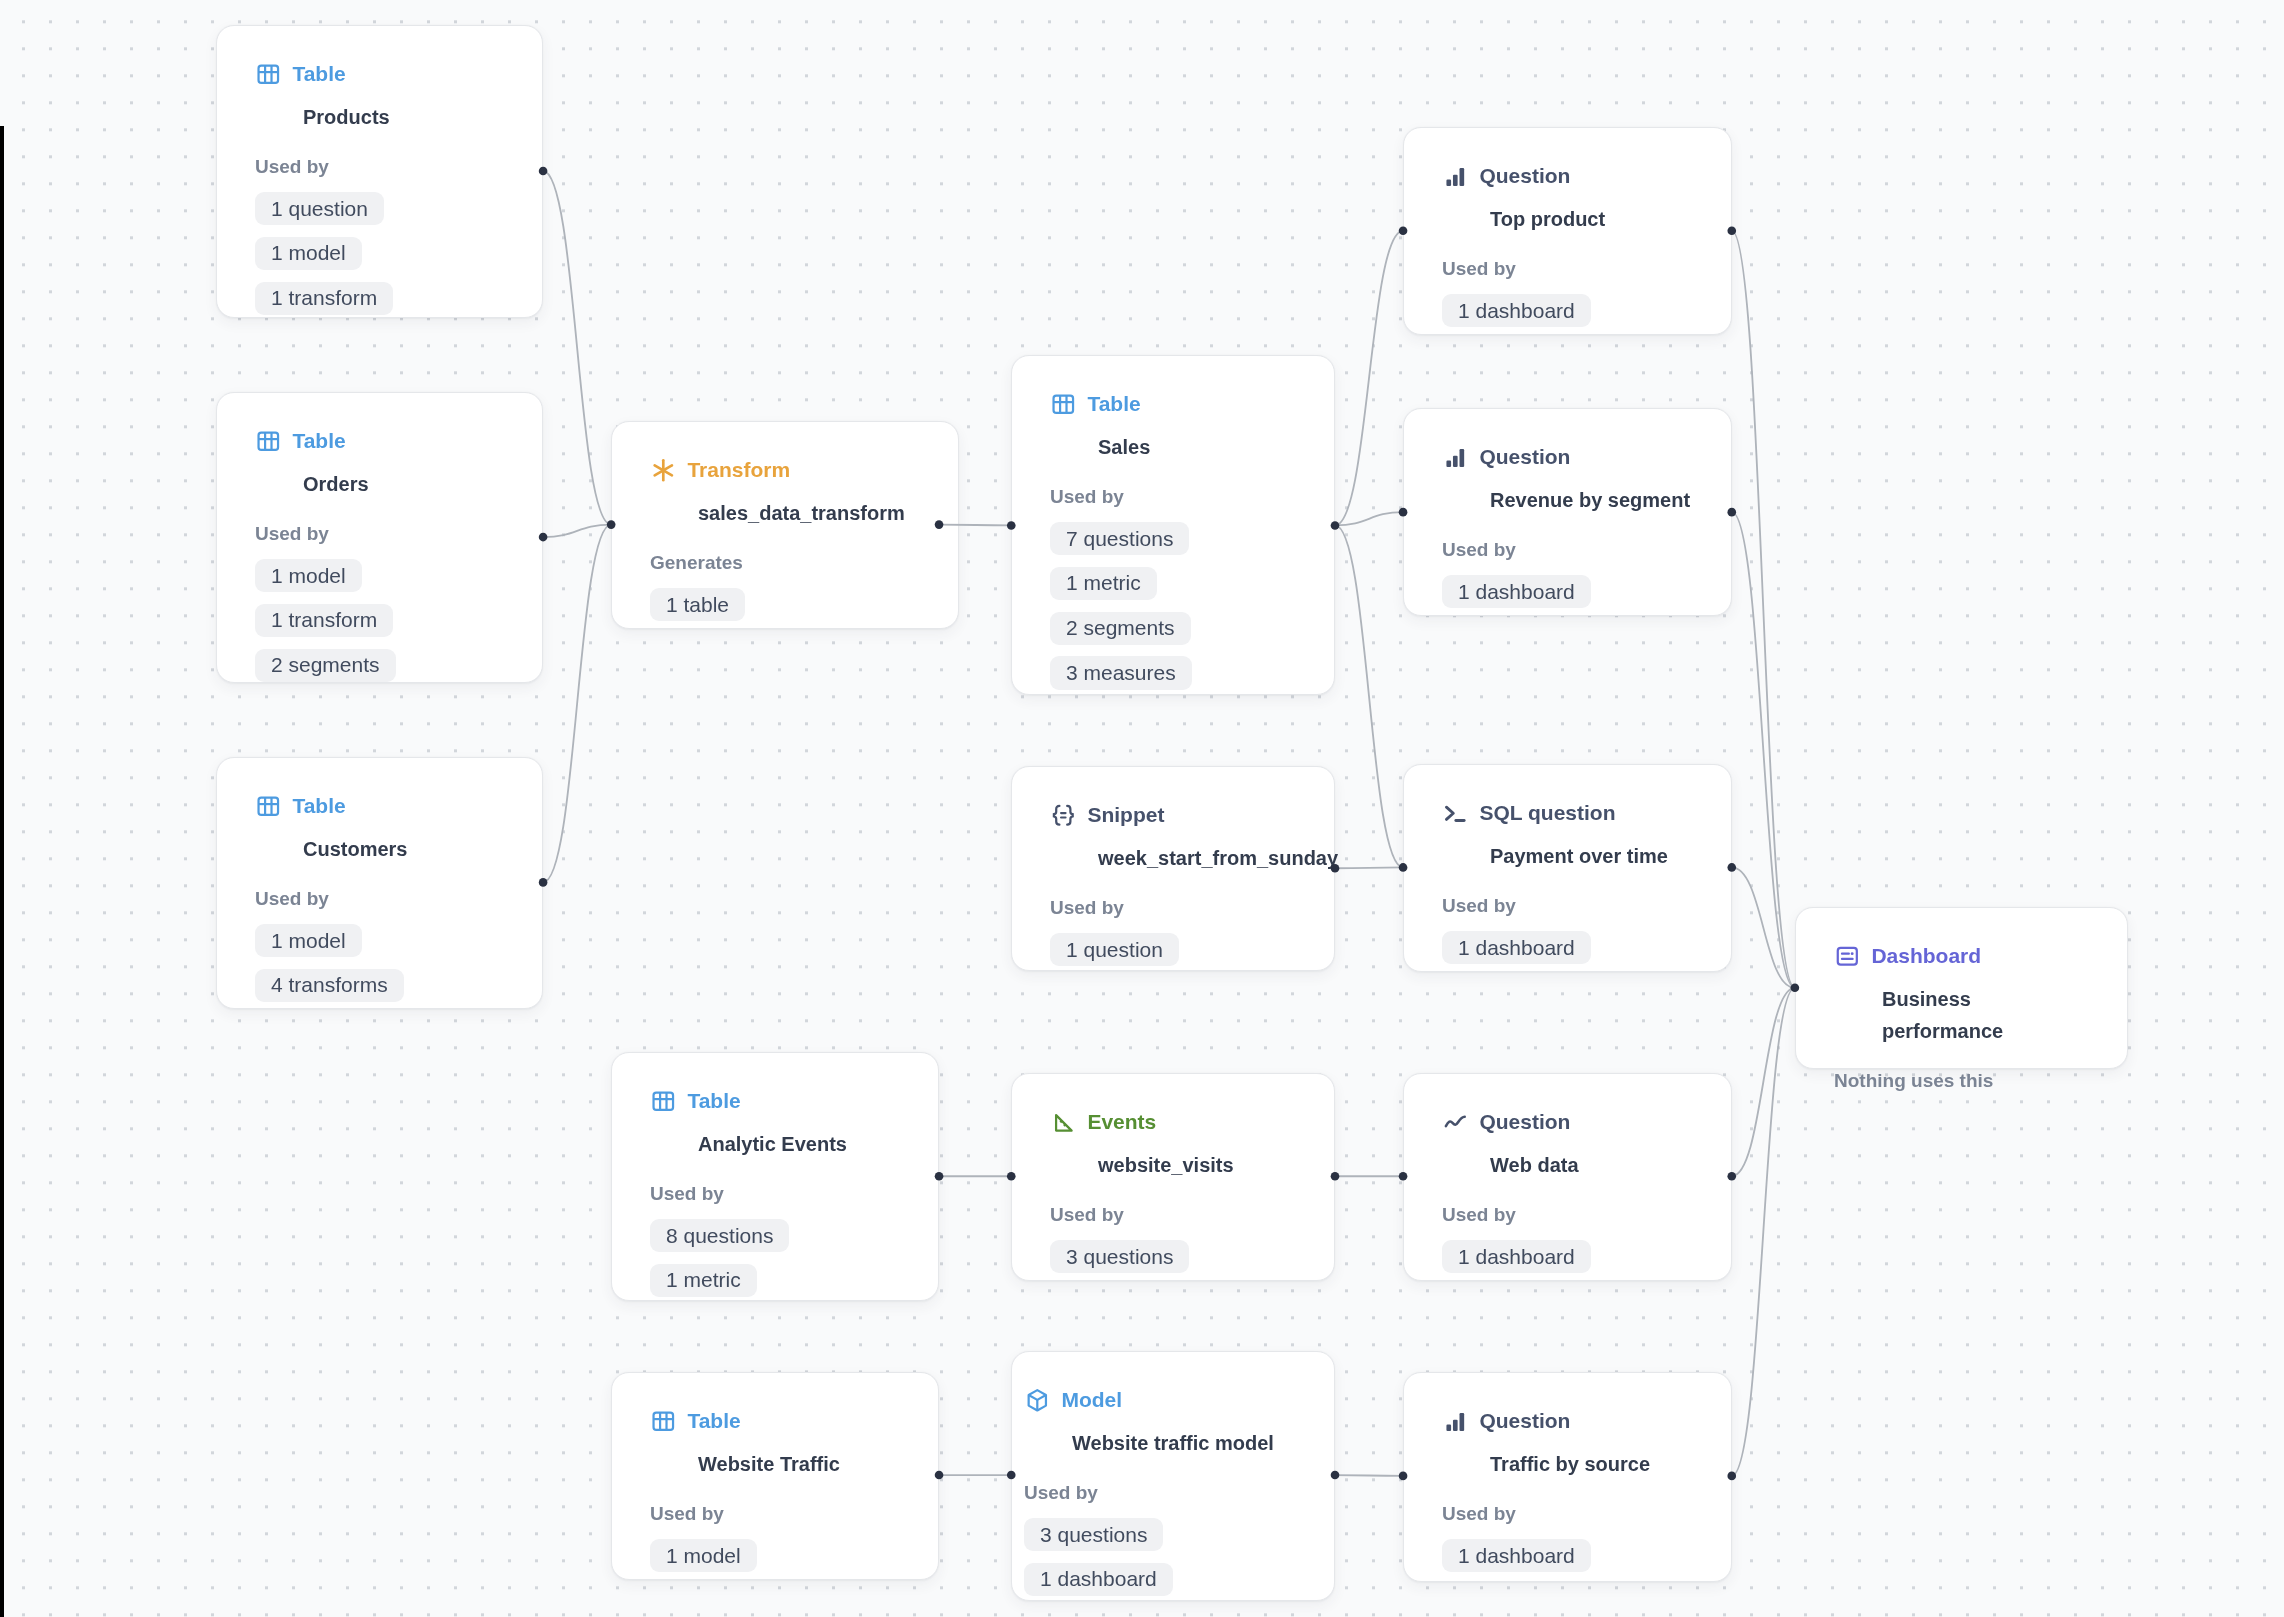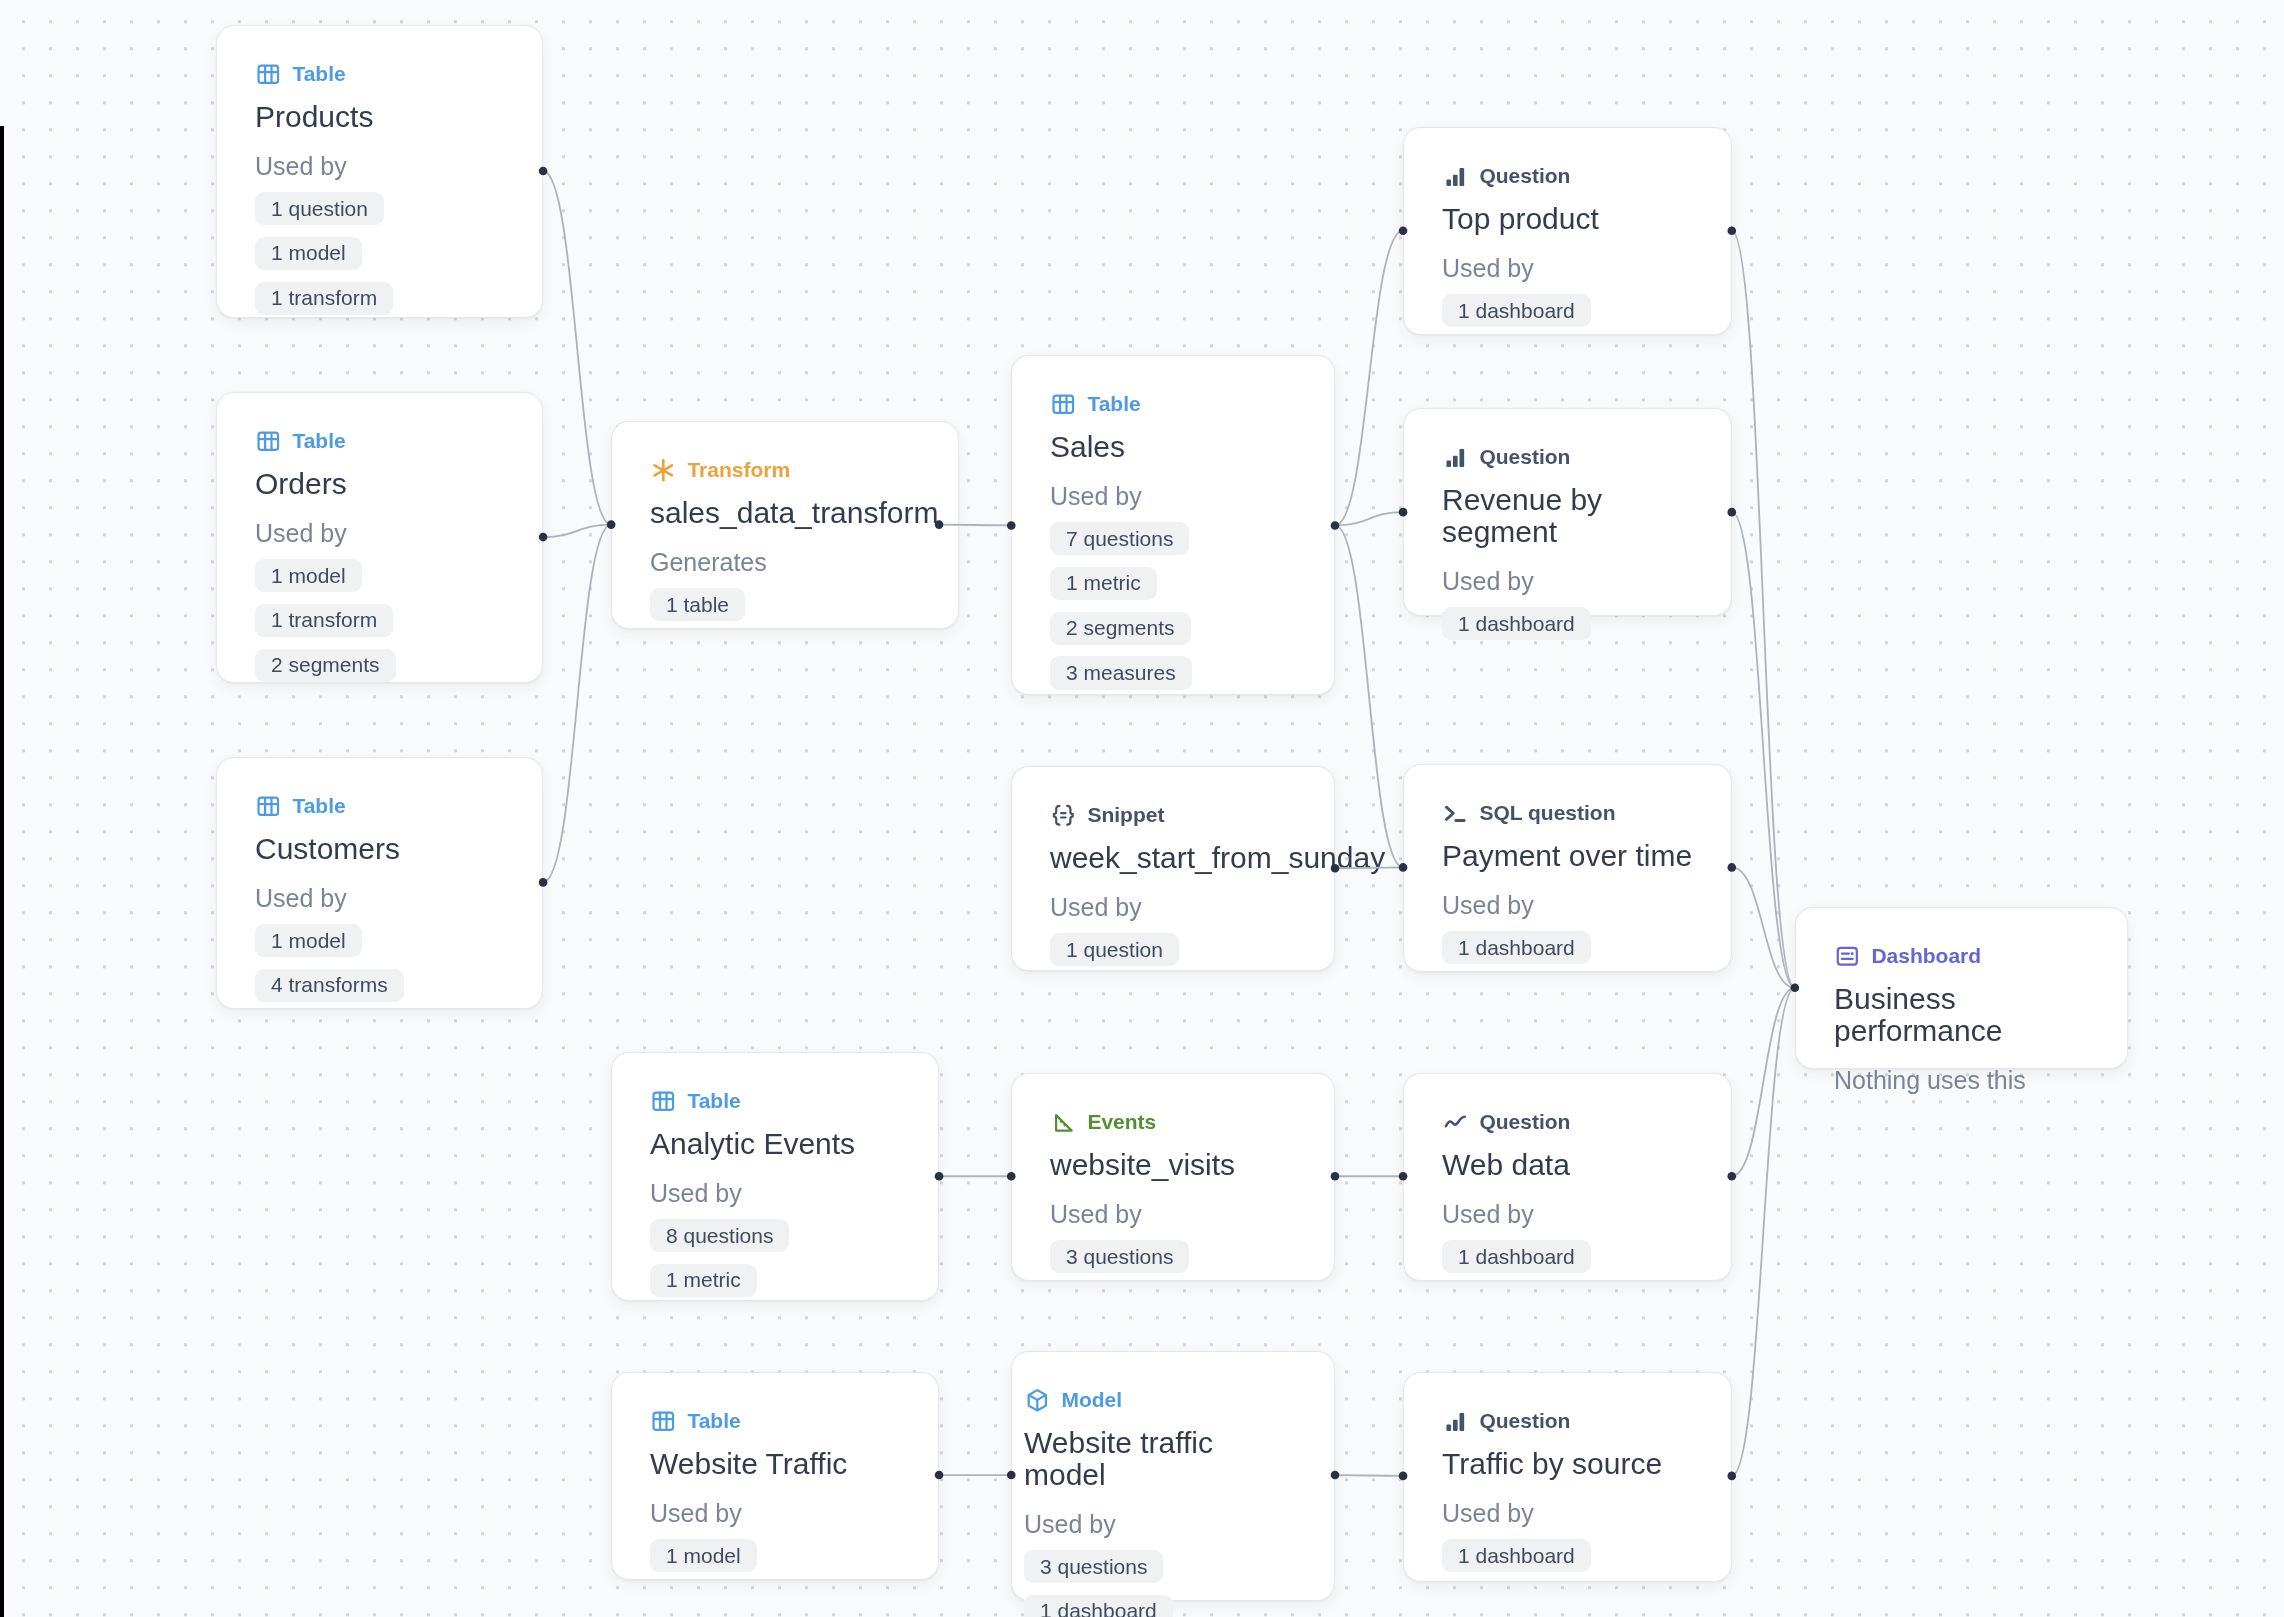--- a/index.html
+++ b/index.html
@@ -34,22 +34,22 @@
   }
   .type-row{display:flex;align-items:center;gap:10.8px;height:26.6px;margin-bottom:13.3px;}
   .type-row svg{width:26.6px;height:26.6px;flex:0 0 auto;}
   .type-label{font-size:21px;font-weight:700;line-height:26.6px;}
   .t-table{color:var(--table-accent);}
   .t-transform{color:var(--transform-accent);}
   .t-metric{color:var(--metric-accent);}
   .t-model{color:var(--model-accent);}
   .t-slate{color:var(--slate-accent);}
   .t-dashboard{color:var(--dashboard-accent);}
-  .title{font-size:30px;font-weight:400;color:var(--title);line-height:32px;margin-bottom:21.6px;}
-  .section{font-size:25px;color:var(--muted);line-height:25px;margin-bottom:12.5px;}
+  .title{font-size:20px;font-weight:700;color:var(--title);line-height:32px;margin-bottom:21.6px;margin-left:48px;}
+  .section{font-size:19px;color:var(--muted);line-height:25px;margin-bottom:12.5px;font-weight:bold;}
   .section.last{margin-bottom:0;}
   .pills{display:flex;flex-direction:column;align-items:flex-start;gap:11.6px;}
   .pill{
     background:var(--pill-bg);color:var(--pill-text);
     font-size:21px;line-height:20px;padding:6.6px 16px;border-radius:9px;
     white-space:nowrap;
   }
 </style>
 </head>
 <body>

